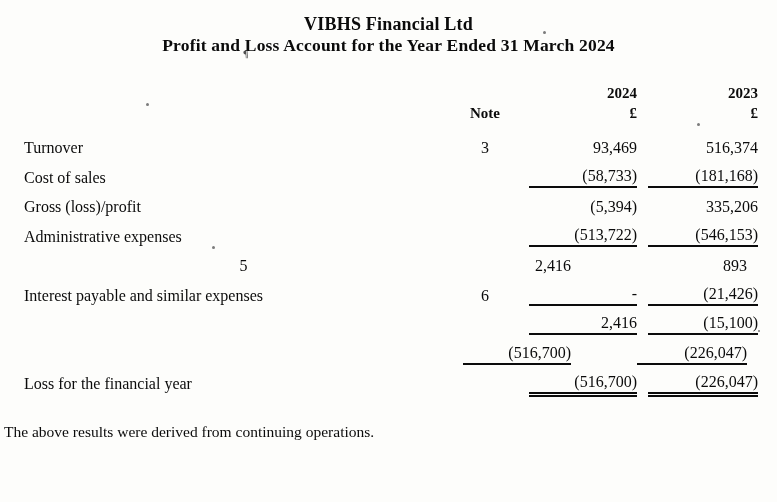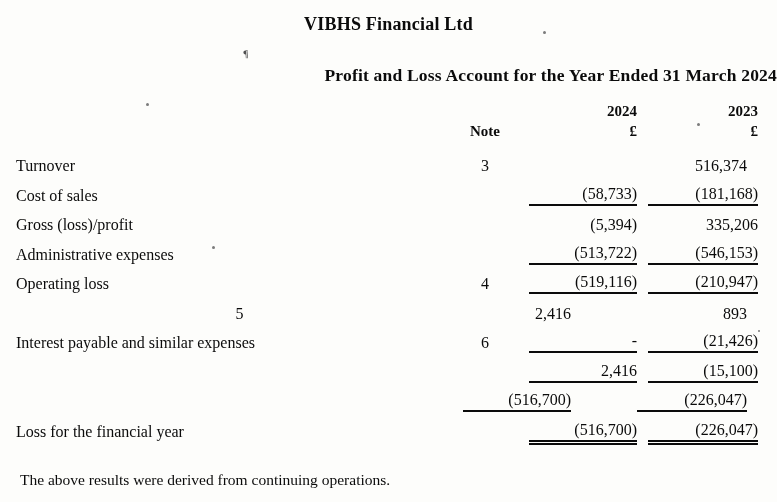--- a/index.html
+++ b/index.html
@@ -11,24 +11,24 @@
     font-family:"Liberation Serif","DejaVu Serif",serif;
     position:relative;
     overflow:hidden;
   }
   .page { width:777px; height:482px; padding-top:14px; position:relative; }
 
   .title {
     text-align:center; font-weight:bold; font-size:18px; letter-spacing:.2px;
   }
   .subtitle {
-    text-align:right; font-weight:bold; font-size:17.5px; margin-top:30px; letter-spacing:.2px;
+    text-align:center; font-weight:bold; font-size:17.5px; letter-spacing:.2px;
   }
 
-  .table { margin-top:16px; padding:0 19px 0 16px; }
+  .table { margin-top:28px; padding:0 19px 0 24px; }
   .row {
     display:grid;
     grid-template-columns:1fr 44px 130px 8px 113px;
     align-items:end;
   }
   .row > div { padding-bottom:3px; line-height:1.25; }
   .body-row { height:29.5px; font-size:16px; }
   .hdr { font-weight:bold; font-size:15px; }
   .hdr > div { padding-bottom:1px; }
   .cell-label { text-align:left; }
@@ -39,21 +39,21 @@
   }
   .col2024 .line { min-width:108px; }
   .col2023 .line { min-width:110px; }
   .rule-single .line { border-bottom:2px solid var(--ink); }
   .rule-double .line { position:relative; border-bottom:2px solid var(--ink); }
   .rule-double .line::after {
     content:""; position:absolute; left:0; right:0; bottom:-5px; height:2px;
     background:var(--ink);
   }
 
-  .footnote { margin-top:26px; padding-left:20px; font-size:15.5px; }
+  .footnote { margin-top:26px; padding-left:4px; font-size:15.5px; }
 
   
   .artifact { position:absolute; color:#333; pointer-events:none; }
   .a-pilcrow { left:243px; top:48px; font-size:10px; font-weight:bold; opacity:.85; transform:rotate(-4deg); }
   .a-pilcrow::before { content:"¶"; }
   .dot { width:3px; height:3px; border-radius:50%; background:#444; opacity:.7; }
   .a-dot1 { left:543px; top:31px; }
   .a-dot2 { left:146px; top:103px; }
   .a-dot3 { left:697px; top:123px; }
   .a-dot4 { left:212px; top:246px; }
@@ -84,20 +84,21 @@
       <div></div>
       <div class="cell-amt col2023">£</div>
     </div>
 
     <div style="height:8px"></div>
 
     <div>
       <div class="row body-row">
         <div class="cell-label">Turnover</div>
         <div class="cell-note">3</div>
+        <div class="cell-amt col2024"><span class="line">93,469</span></div>
         <div></div>
         <div class="cell-amt col2023"><span class="line">516,374</span></div>
       </div>
 
       <div class="row body-row rule-single">
         <div class="cell-label">Cost of sales</div>
         <div class="cell-note"></div>
         <div class="cell-amt col2024"><span class="line">(58,733)</span></div>
         <div></div>
         <div class="cell-amt col2023"><span class="line">(181,168)</span></div>
@@ -112,27 +113,20 @@
       </div>
 
       <div class="row body-row rule-single">
         <div class="cell-label">Administrative expenses</div>
         <div class="cell-note"></div>
         <div class="cell-amt col2024"><span class="line">(513,722)</span></div>
         <div></div>
         <div class="cell-amt col2023"><span class="line">(546,153)</span></div>
       </div>
 
-      <div class="row body-row rule-single">
-        <div class="cell-label">Operating loss</div>
-        <div class="cell-note">4</div>
-        <div class="cell-amt col2024"><span class="line">(519,116)</span></div>
-        <div></div>
-        <div class="cell-amt col2023"><span class="line">(210,947)</span></div>
-      </div>
 
       <div class="row body-row">
         <div class="cell-note">5</div>
         <div class="cell-amt col2024"><span class="line">2,416</span></div>
         <div></div>
         <div class="cell-amt col2023"><span class="line">893</span></div>
       </div>
 
       <div class="row body-row rule-single">
         <div class="cell-label">Interest payable and similar expenses</div>

